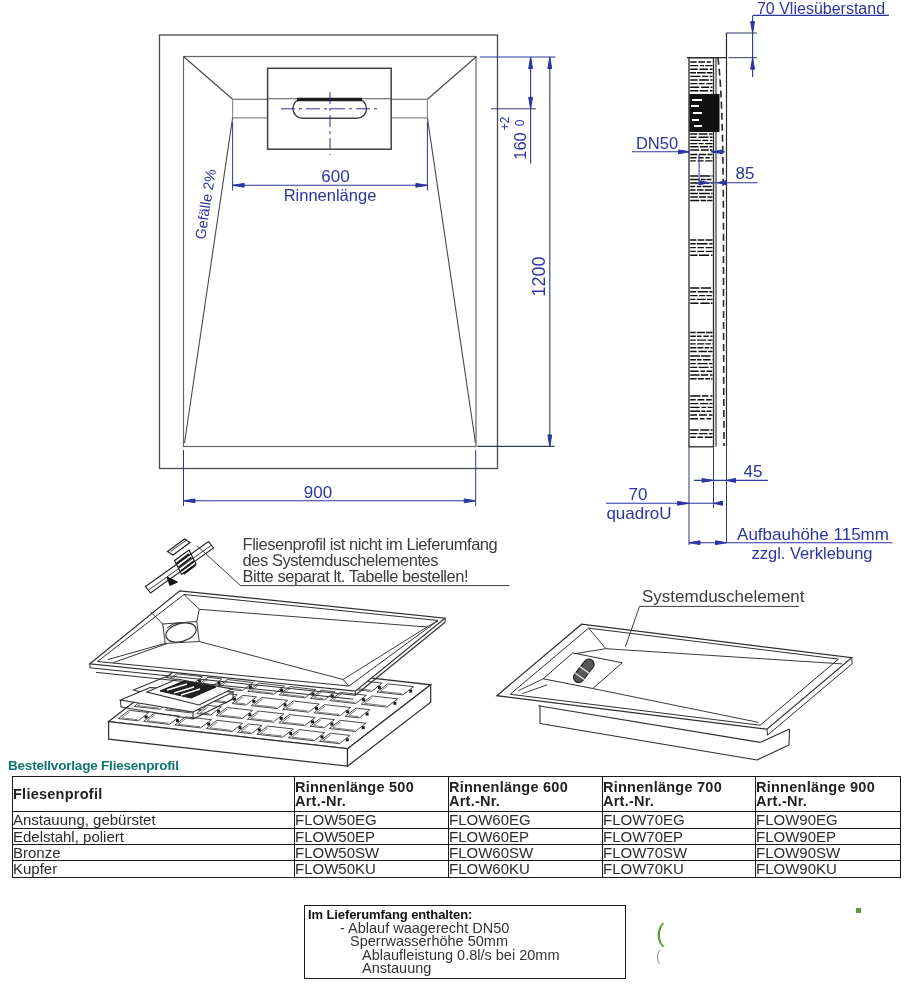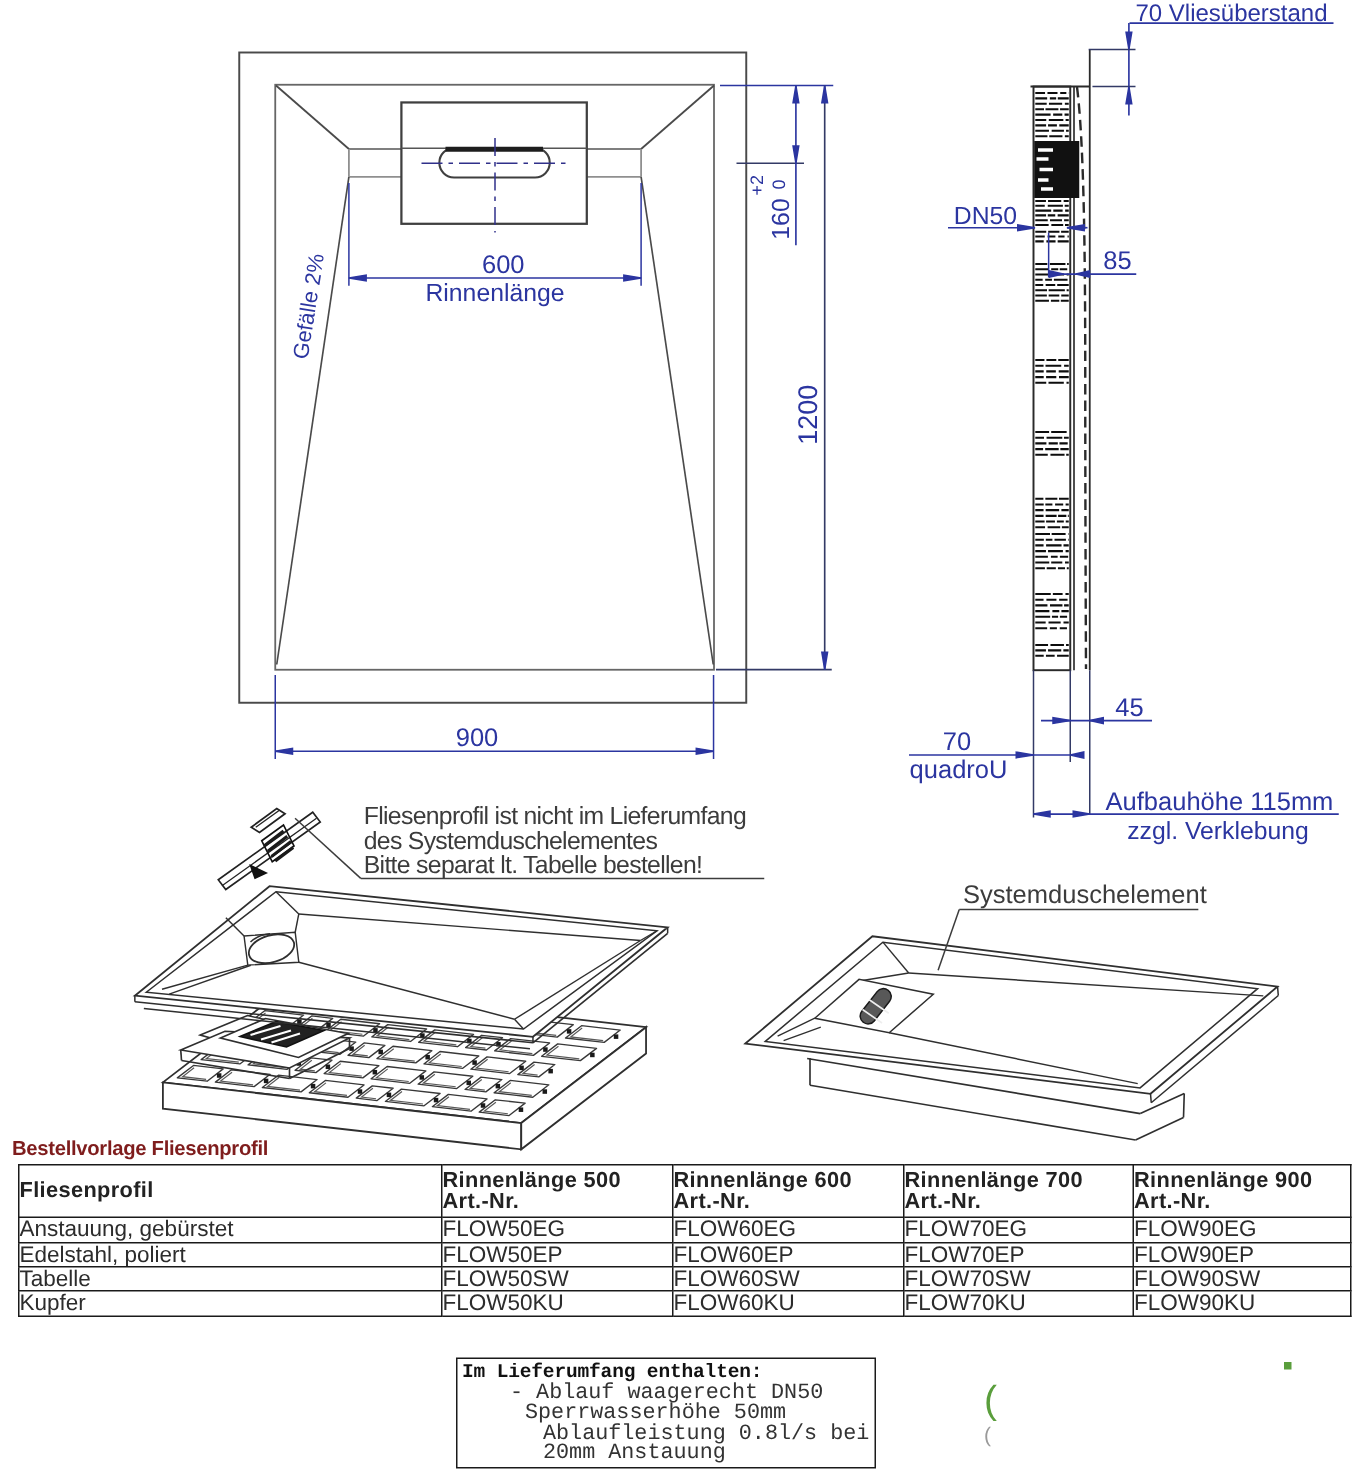--- a/index.html
+++ b/index.html
@@ -4,24 +4,24 @@
 <style>
 html,body { margin:0; padding:0; background:#ffffff; width:904px; height:985px; overflow:hidden; }
 * { box-sizing:border-box; }
 body { font-family:"Liberation Sans", sans-serif; }
 #canvas { position:absolute; left:0; top:0; width:904px; height:985px; }
 #tbl { position:absolute; left:12px; top:776px; width:888px; border-collapse:collapse;
        table-layout:fixed; font-family:"Liberation Sans", sans-serif; color:#222; }
 #tbl td, #tbl th { border:1.7px solid #1a1a1a; text-align:left; padding:0; overflow:hidden; white-space:nowrap; }
 #tbl th { font-size:14.5px; font-weight:bold; line-height:14.6px; height:35.2px; letter-spacing:0.25px; }
 #tbl td { font-size:15px; font-weight:normal; height:15.5px; line-height:15.4px; color:#2c2c2c; }
-.title { position:absolute; left:8px; top:758px; font-size:13.5px; font-weight:bold; color:#7f1d1d;
+.title { position:absolute; left:8px; top:758px; font-size:13.5px; font-weight:bold; color:#0f766e;
          font-family:"Liberation Sans", sans-serif; letter-spacing:-0.2px; }
-#lief { position:absolute; left:304px; top:905px; width:280px; height:74px; border:1.6px solid #1a1a1a;
-        font-family:Liberation Mono, monospace; font-size:14.5px; color:#333; line-height:13.6px; }
+#lief { position:absolute; left:304px; top:905px; width:322px; height:74px; border:1.6px solid #1a1a1a;
+        font-family:Liberation Sans, sans-serif; font-size:14.5px; color:#333; line-height:13.6px; }
 #lief b { font-size:13px; color:#111; letter-spacing:-0.1px; }
 </style>
 </head>
 <body>
 
 <svg id="canvas" width="904" height="985" viewBox="0 0 904 985">
 
 <rect x="159.5" y="35" width="338" height="433.5" fill="none" stroke="#4a4a4a" stroke-width="1.3"></rect>
 
 <rect x="183.5" y="56.5" width="292.5" height="390" fill="none" stroke="#666666" stroke-width="1.2"></rect>
@@ -510,21 +510,21 @@
         <td>FLOW90EG</td>
       </tr>
 <tr>
         <td>Edelstahl, poliert</td>
         <td>FLOW50EP</td>
         <td>FLOW60EP</td>
         <td>FLOW70EP</td>
         <td>FLOW90EP</td>
       </tr>
 <tr>
-        <td>Tabelle</td>
+        <td>Bronze</td>
         <td>FLOW50SW</td>
         <td>FLOW60SW</td>
         <td>FLOW70SW</td>
         <td>FLOW90SW</td>
       </tr>
 <tr>
         <td>Kupfer</td>
         <td>FLOW50KU</td>
         <td>FLOW60KU</td>
         <td>FLOW70KU</td>

